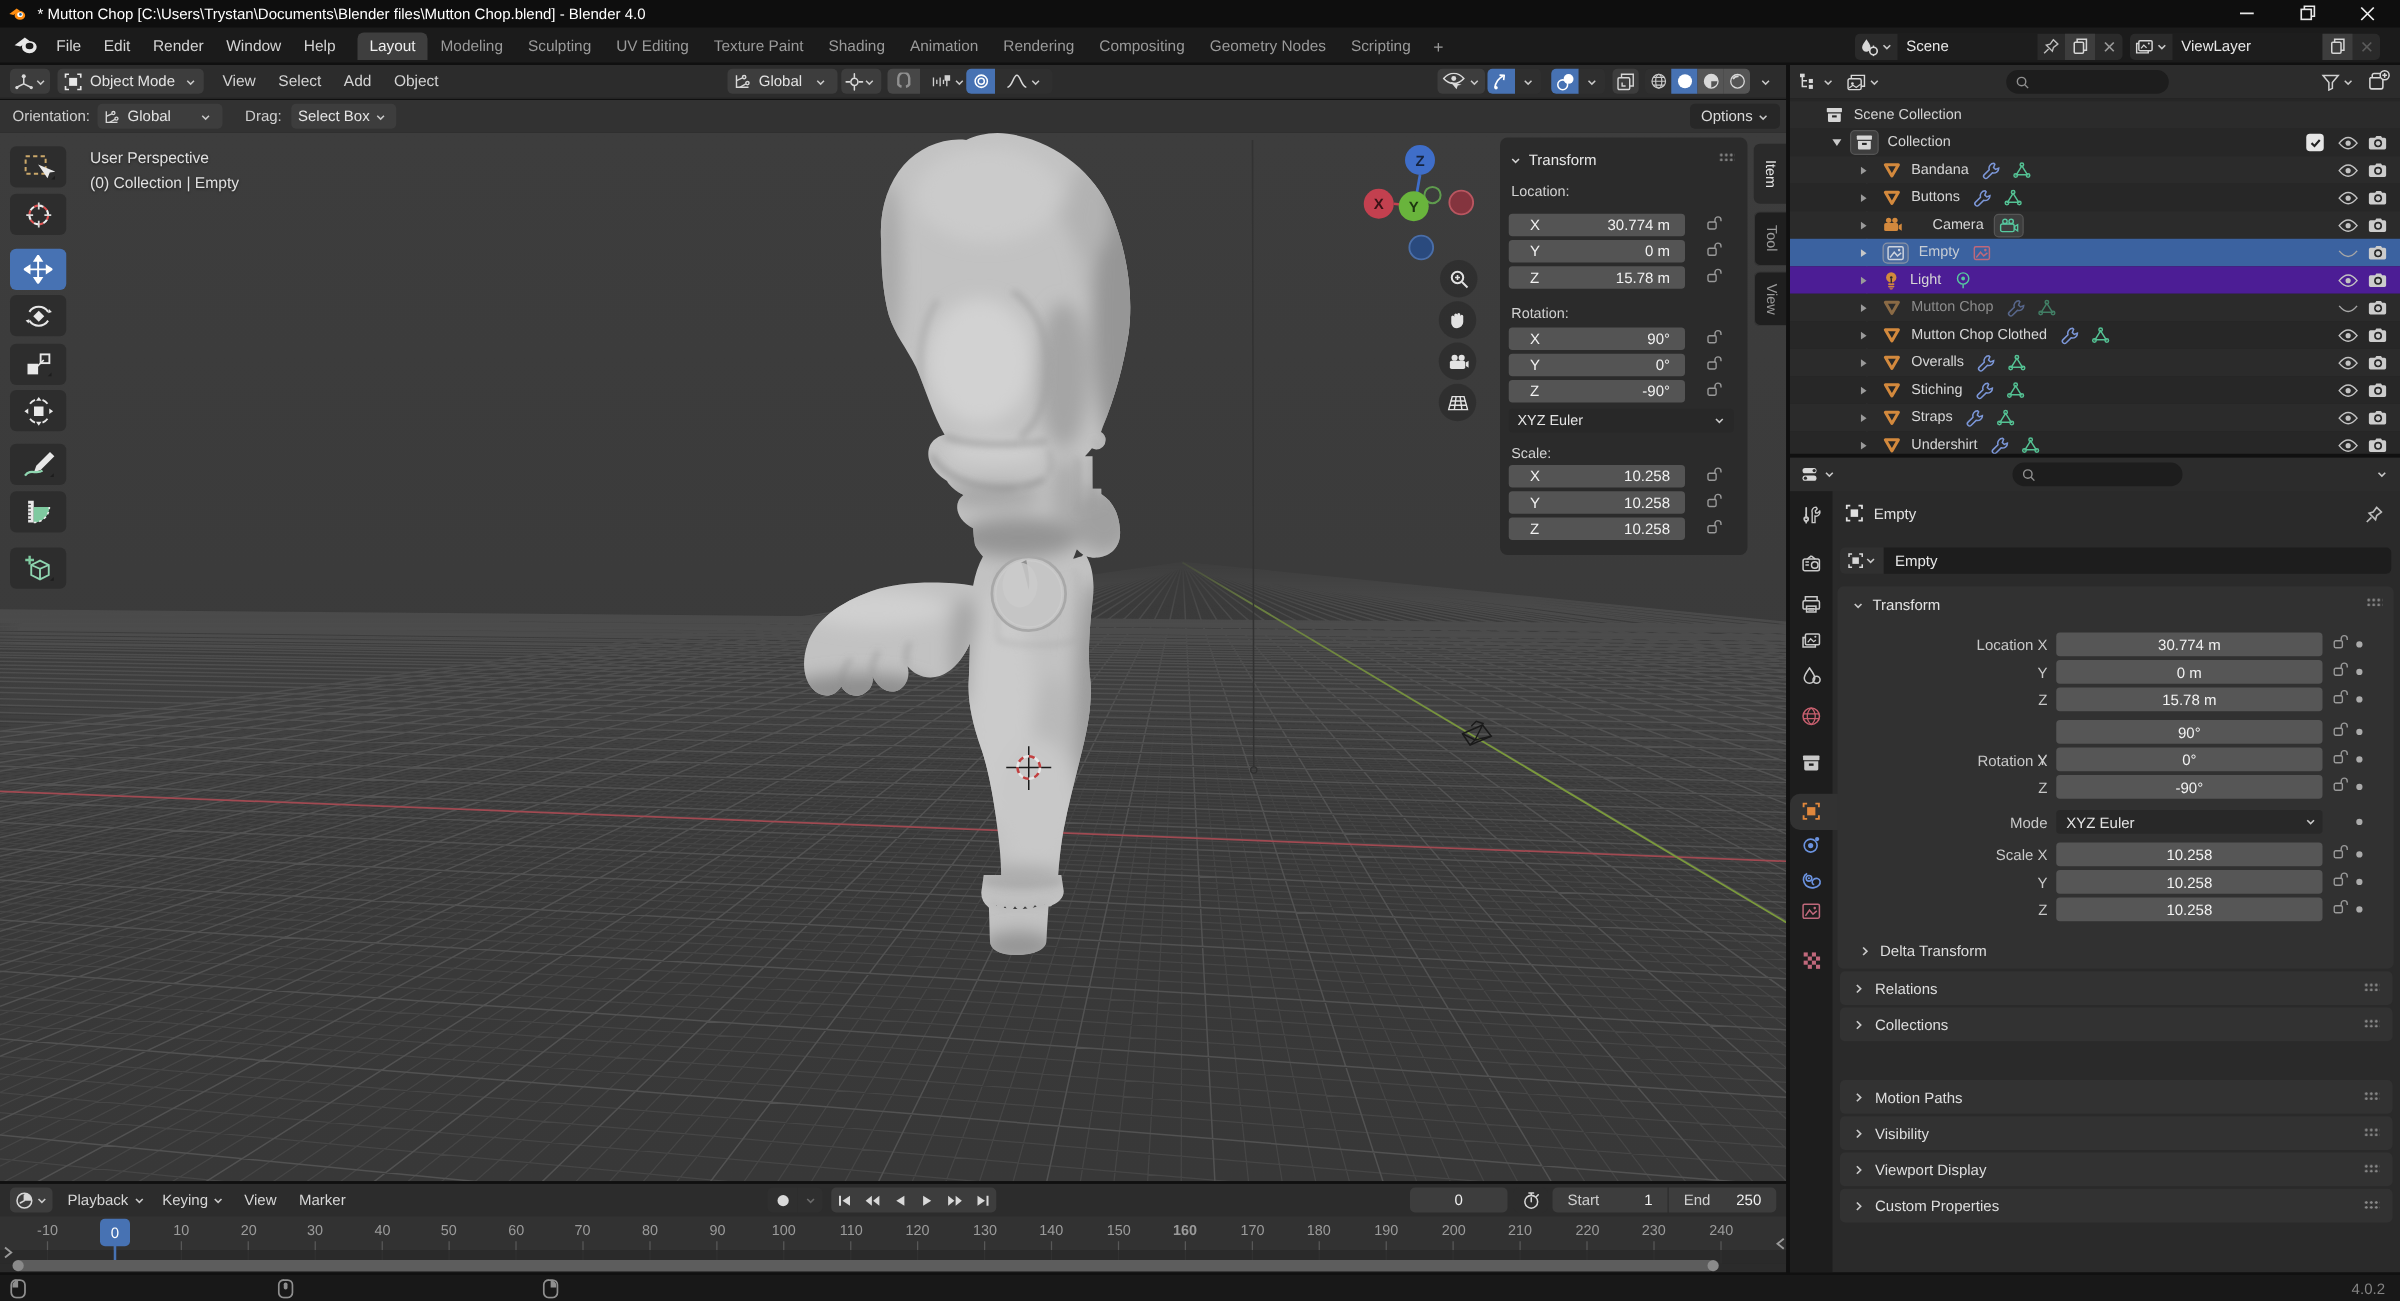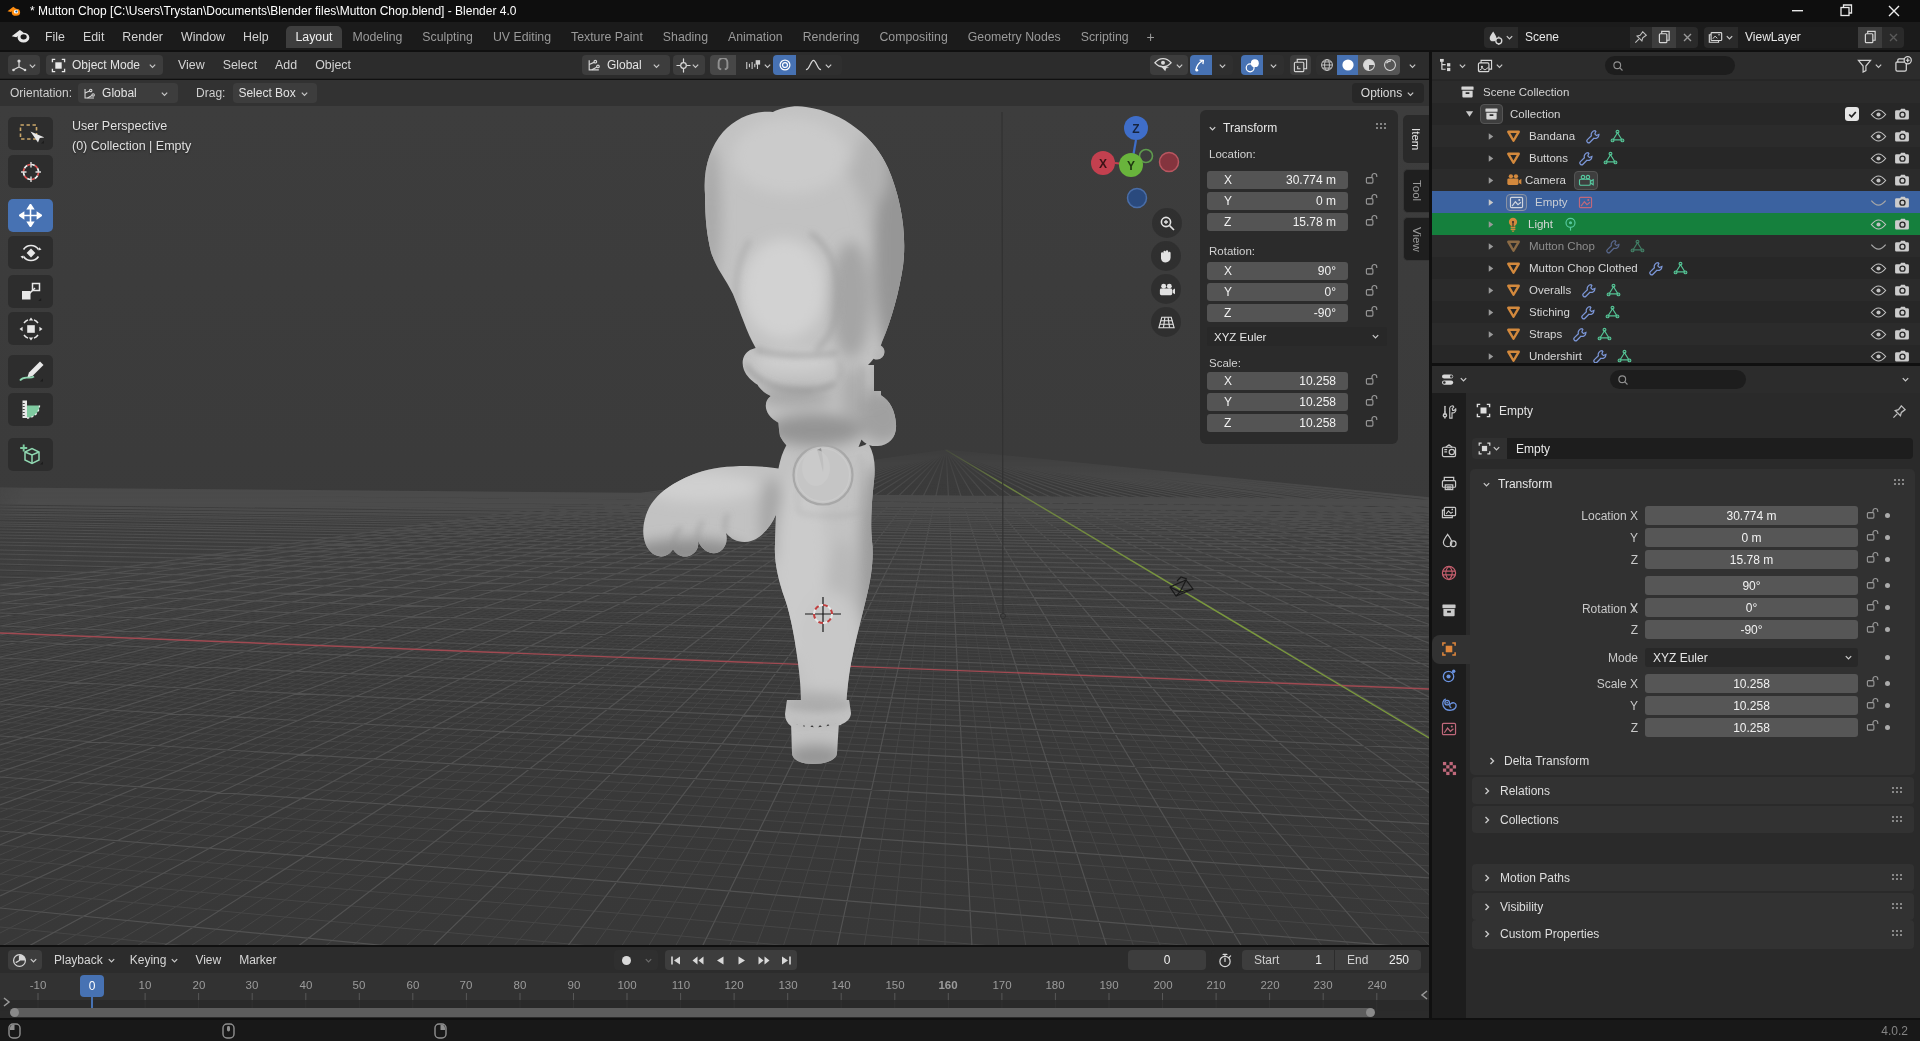--- a/index.html
+++ b/index.html
@@ -982,21 +982,21 @@
       <span style="margin-left:74px;line-height:0;">
         <svg width="16" height="14" viewBox="0 0 18 15">
           <g fill="#d3893d">
             <circle cx="5.5" cy="3.3" r="2.4"></circle>
             <circle cx="11.2" cy="3.3" r="2.4"></circle>
             <rect x="1.5" y="5.8" width="12.5" height="7.2" rx="1.5"></rect>
             <path d="M14.5 8 L17.3 6.2 v6.4 L14.5 10.8 Z"></path>
           </g>
         </svg>
       </span>
-      <span style="margin-left:3px;color:#d6d6d6;">Camera</span>
+      <span style="margin-left:24px;color:#d6d6d6;">Camera</span>
       <div style="background:#3e3e3e;border:1px solid #555;border-radius:4px;padding:2px 3px;margin-left:8px;line-height:0;">
         <svg width="16" height="13" viewBox="0 0 18 15">
           <g fill="none" stroke="#57c9a0" stroke-width="1.3">
             <circle cx="5.5" cy="3.6" r="2"></circle>
             <circle cx="11.2" cy="3.6" r="2"></circle>
             <rect x="1.5" y="6" width="12.5" height="7" rx="1.5"></rect>
             <path d="M14.5 8.2 L17.3 6.6 v5.8 L14.5 10.6 Z"></path>
           </g>
         </svg>
       </div>
@@ -1051,21 +1051,21 @@
       <span style="position:absolute;left:462px;line-height:0;">
         <svg width="16" height="14" viewBox="0 0 17 15">
           <g fill="#cccccc">
             <path d="M3 3.5 L6.5 3.5 L7.5 2 L11.5 2 L12.5 3.5 L14.5 3.5 a1.4 1.4 0 0 1 1.4 1.4 V12 a1.4 1.4 0 0 1 -1.4 1.4 H2.5 A1.4 1.4 0 0 1 1.1 12 V4.9 A1.4 1.4 0 0 1 2.5 3.5 Z"></path>
           </g>
           <circle cx="9" cy="8.2" r="3.4" fill="#262626"></circle>
           <circle cx="9" cy="8.2" r="2" fill="#cccccc"></circle>
         </svg>
       </span>
     </div>
-<div class="orow" style="top:134px; background:#15803d;">
+<div class="orow" style="top:134px; background:#4c1d95;">
       <span style="position:absolute;left:55px;line-height:0;top:7px;">
         <svg width="8" height="9" viewBox="0 0 8 10">
           <path d="M1.5 1.5 L6.5 5 L1.5 8.5 Z" fill="#9a9a9a"></path>
         </svg>
       </span>
       <span style="margin-left:74px;line-height:0;">
         <svg width="14" height="15" viewBox="0 0 14 16">
           <g fill="#d3893d">
             <circle cx="7" cy="5.3" r="4.4"></circle>
             <rect x="4.3" y="10.2" width="5.4" height="1.5" rx="0.7"></rect>
@@ -1708,21 +1708,21 @@
     </div>
 <div class="ppanel" style="top:556px;">
       <span style="margin-left:10px;line-height:0;">
         <svg width="10" height="10" viewBox="0 0 10 10">
           <path d="M3.5 2 L6.5 5 L3.5 8" stroke="#c9c9c9" stroke-width="1.4" fill="none"></path>
         </svg>
       </span>
       <span style="margin-left:8px;">Viewport Display</span>
       <div class="grip" style="position:static;margin-left:auto;margin-right:10px;"></div>
     </div>
-<div class="ppanel" style="top:554px;">
+<div class="ppanel" style="top:585px;">
       <span style="margin-left:10px;line-height:0;">
         <svg width="10" height="10" viewBox="0 0 10 10">
           <path d="M3.5 2 L6.5 5 L3.5 8" stroke="#c9c9c9" stroke-width="1.4" fill="none"></path>
         </svg>
       </span>
       <span style="margin-left:8px;">Custom Properties</span>
       <div class="grip" style="position:static;margin-left:auto;margin-right:10px;"></div>
     </div>
 </div>
 

